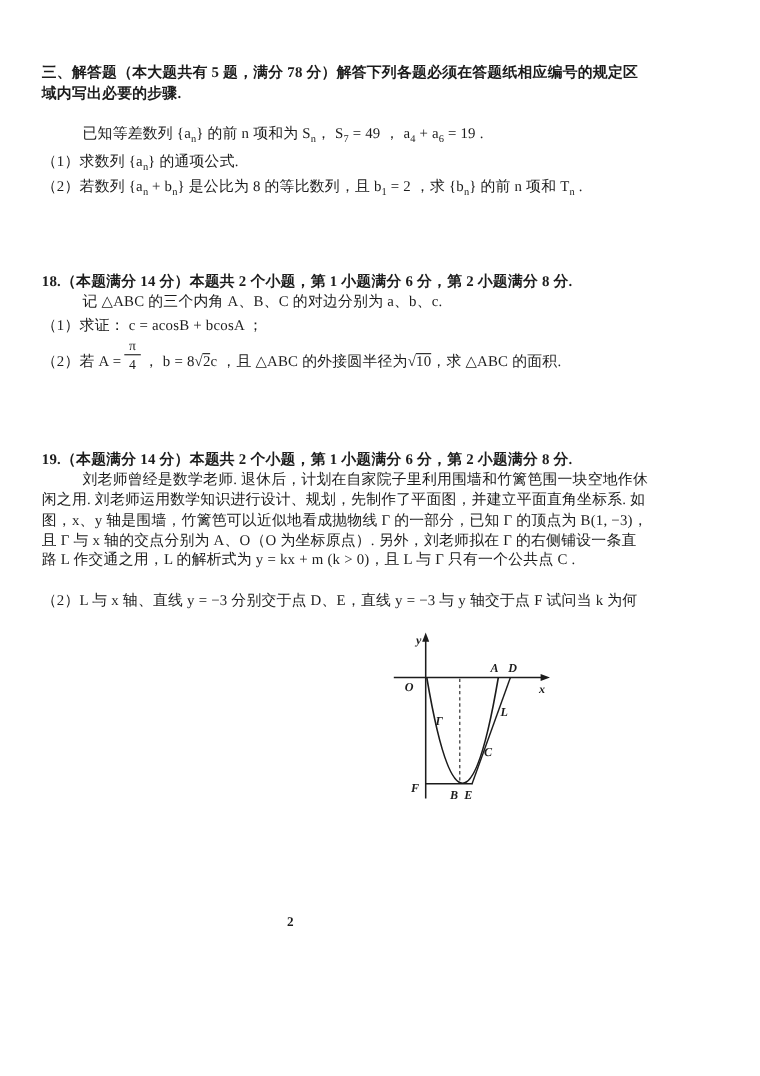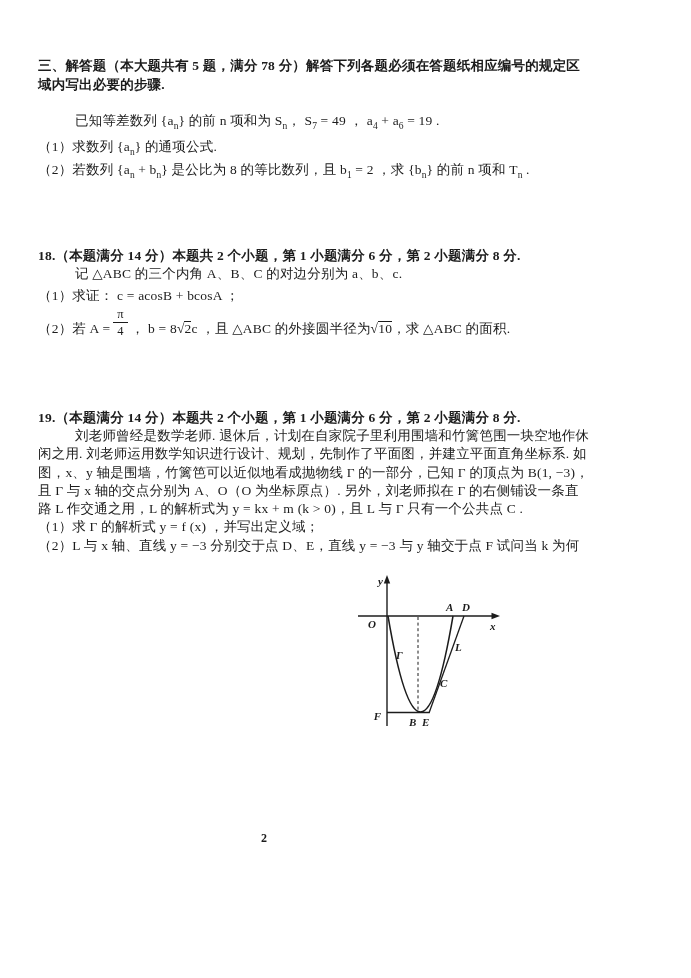--- a/index.html
+++ b/index.html
@@ -51,21 +51,20 @@
     <span class="sqrt"><span class="radsign">√</span><span class="rad">10</span></span>
     <span>，求 △ABC 的面积.</span>
   </div>
 
   <div class="ln b" style="top:409px">19.（本题满分 14 分）本题共 2 个小题，第 1 小题满分 6 分，第 2 小题满分 8 分.</div>
   <div class="ln ind" style="top:427px">刘老师曾经是数学老师. 退休后，计划在自家院子里利用围墙和竹篱笆围一块空地作休</div>
   <div class="ln" style="top:445px">闲之用. 刘老师运用数学知识进行设计、规划，先制作了平面图，并建立平面直角坐标系. 如</div>
   <div class="ln" style="top:464px">图，x、y 轴是围墙，竹篱笆可以近似地看成抛物线 Γ 的一部分，已知 Γ 的顶点为 B(1, −3)，</div>
   <div class="ln" style="top:482px">且 Γ 与 x 轴的交点分别为 A、O（O 为坐标原点）. 另外，刘老师拟在 Γ 的右侧铺设一条直</div>
   <div class="ln" style="top:500px">路 L 作交通之用，L 的解析式为 y = kx + m (k &gt; 0)，且 L 与 Γ 只有一个公共点 C .</div>
-  <div class="ln" style="top:518px">（1）求 Γ 的解析式 y = f (x) ，并写出定义域；</div>
   <div class="ln" style="top:537px">（2）L 与 x 轴、直线 y = −3 分别交于点 D、E，直线 y = −3 与 y 轴交于点 F  试问当 k 为何</div>
 
   <div class="fig">
     <svg width="158" height="168" viewBox="0 0 158 168">
 
       <line class="stroke" x1="42" y1="5" x2="42" y2="152" stroke-width="1.4"></line>
       <polygon points="42,1 38.8,9.5 45.2,9.5" fill="#1c1c1c"></polygon>
 
       <line class="stroke" x1="13" y1="42" x2="151" y2="42" stroke-width="1.4"></line>
       <polygon points="155,42 146.5,38.8 146.5,45.2" fill="#1c1c1c"></polygon>

